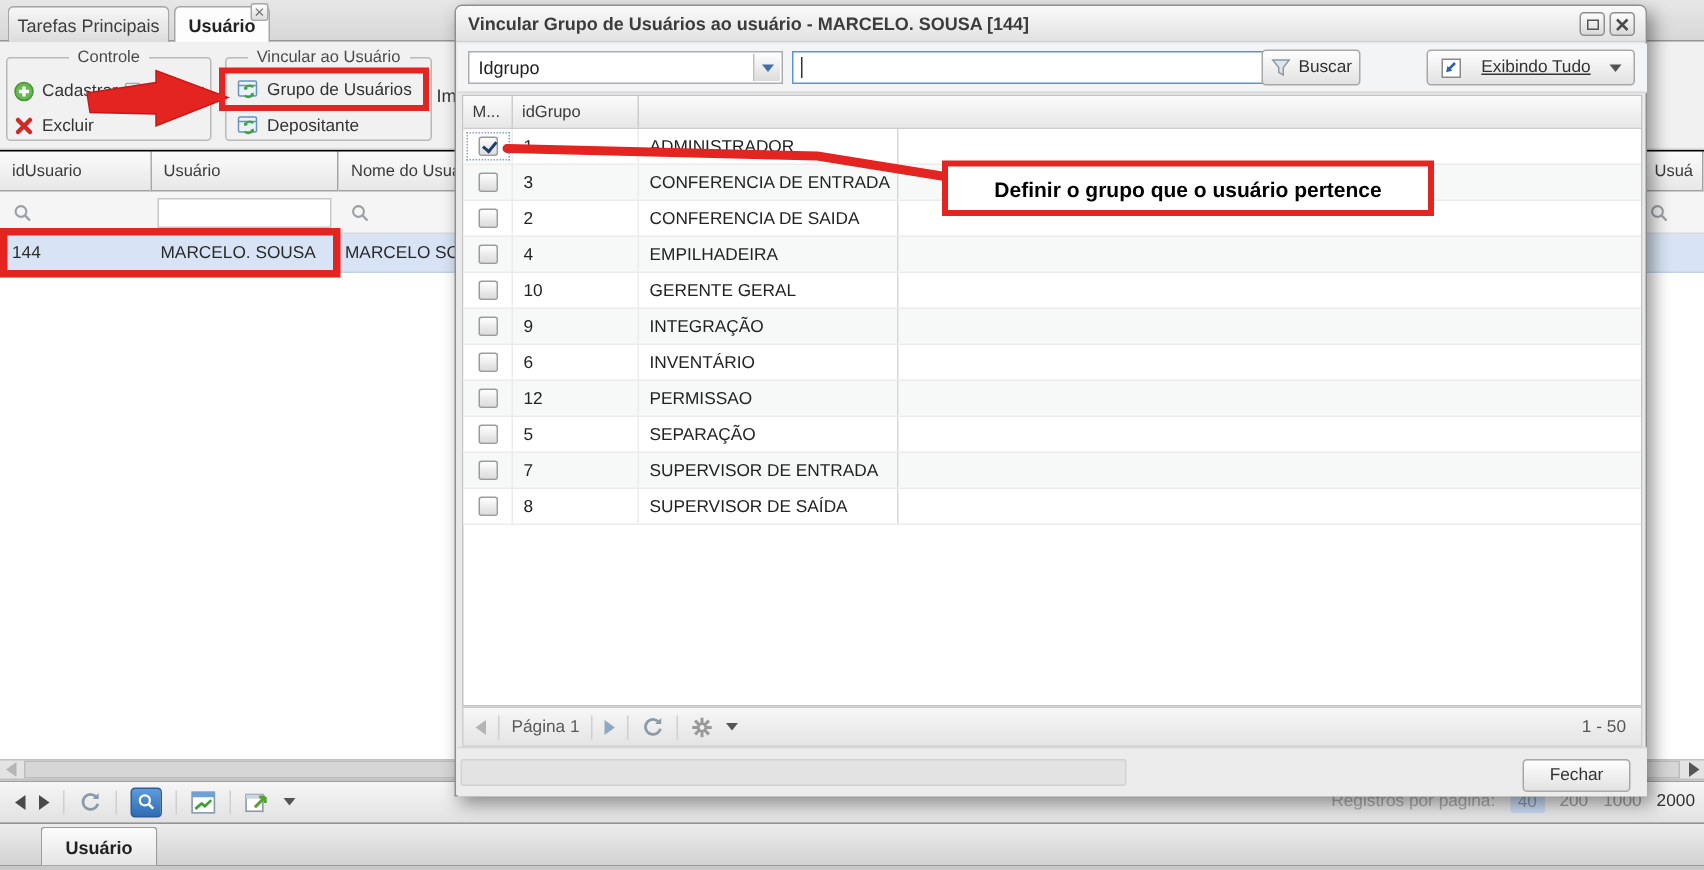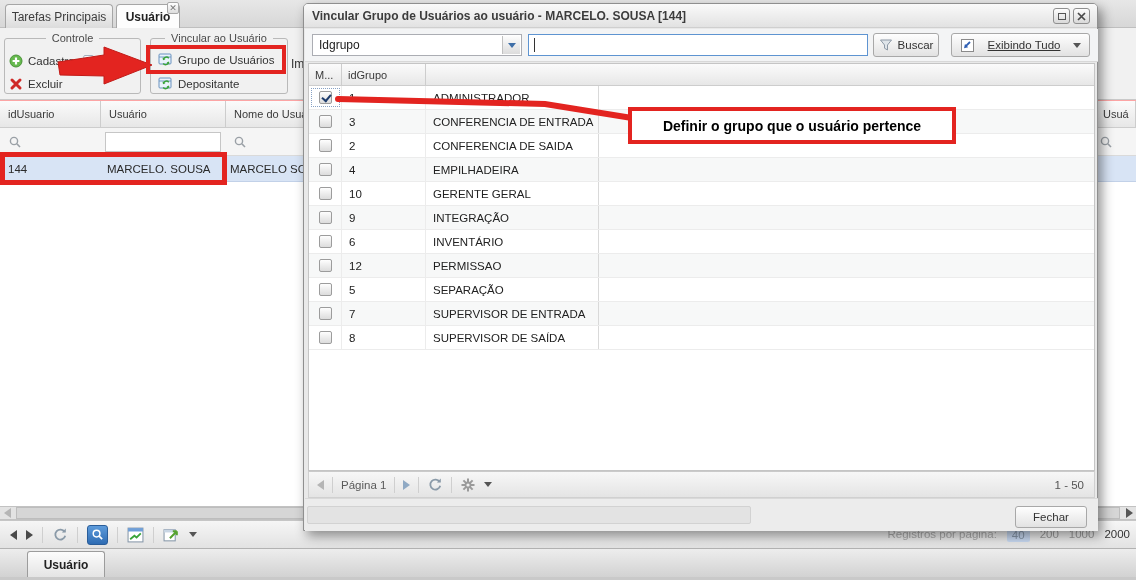--- a/index.html
+++ b/index.html
@@ -1,18 +1,18 @@
 <!DOCTYPE html>
 <html><head>
 <meta charset="utf-8">
 <style>
   * { margin:0; padding:0; box-sizing:border-box; }
   html,body { background:#cfcfcf; }
   body { font-family:"Liberation Sans", sans-serif; }
-  .screen { position:relative; width:1136px; height:580px; background:#fca5a5; overflow:hidden;
+  .screen { position:relative; width:1136px; height:580px; background:#000000; overflow:hidden;
             font-size:11.5px; color:#333; }
   .abs { position:absolute; }
 
   
   .tabbar { left:0; top:0; width:1136px; height:28px;
             background:linear-gradient(#e7e7e7,#d7d7d7); border-bottom:1px solid #bfbfbf; }
   .tab { top:4px; height:24px; border:1px solid #a6a6a6; border-bottom:none;
          border-radius:4px 4px 0 0; background:linear-gradient(#f7f7f7,#dcdcdc);
          display:flex; align-items:center; justify-content:center; font-size:12px; color:#3d3d3d; }
   .tab.active { background:#fdfdfd; font-weight:bold; color:#222; }
@@ -293,21 +293,21 @@
     <div class="abs mtoolbar">
       <div class="abs combo">
         <span style="padding-left:6px;">Idgrupo</span>
         <span class="combo-trigger">
             <span class="ctri"></span>
           </span>
       </div>
       <div class="abs sinput">
         <span class="caret"></span>
       </div>
-      <div class="abs btn" style="left:568px;top:4px;width:66px;height:24px;align-items:center;">
+      <div class="abs btn" style="left:536px;top:4px;width:66px;height:24px;align-items:center;">
         <svg width="14" height="14" viewBox="0 0 14 14">
             <path d="M1.5 2 H12.5 L8.5 7 V12 L5.5 10.2 V7 Z" fill="#dfe5ea" stroke="#8d99a6"></path>
           </svg>
         <span>Buscar</span>
       </div>
       <div class="abs btn" style="left:646px;top:4px;width:139px;height:24px;justify-content:flex-start;padding:0 8px;">
         <svg width="15" height="15" viewBox="0 0 15 15">
             <rect x="1.5" y="1.5" width="12" height="12" fill="#fff" stroke="#8a8a8a"></rect>
             <path d="M10 4 L5.6 8.4" stroke="#2f5fb3" stroke-width="1.8"></path>
             <path d="M4 10.2 l1 -4.2 3.2 3.2 z" fill="#2f5fb3"></path>

